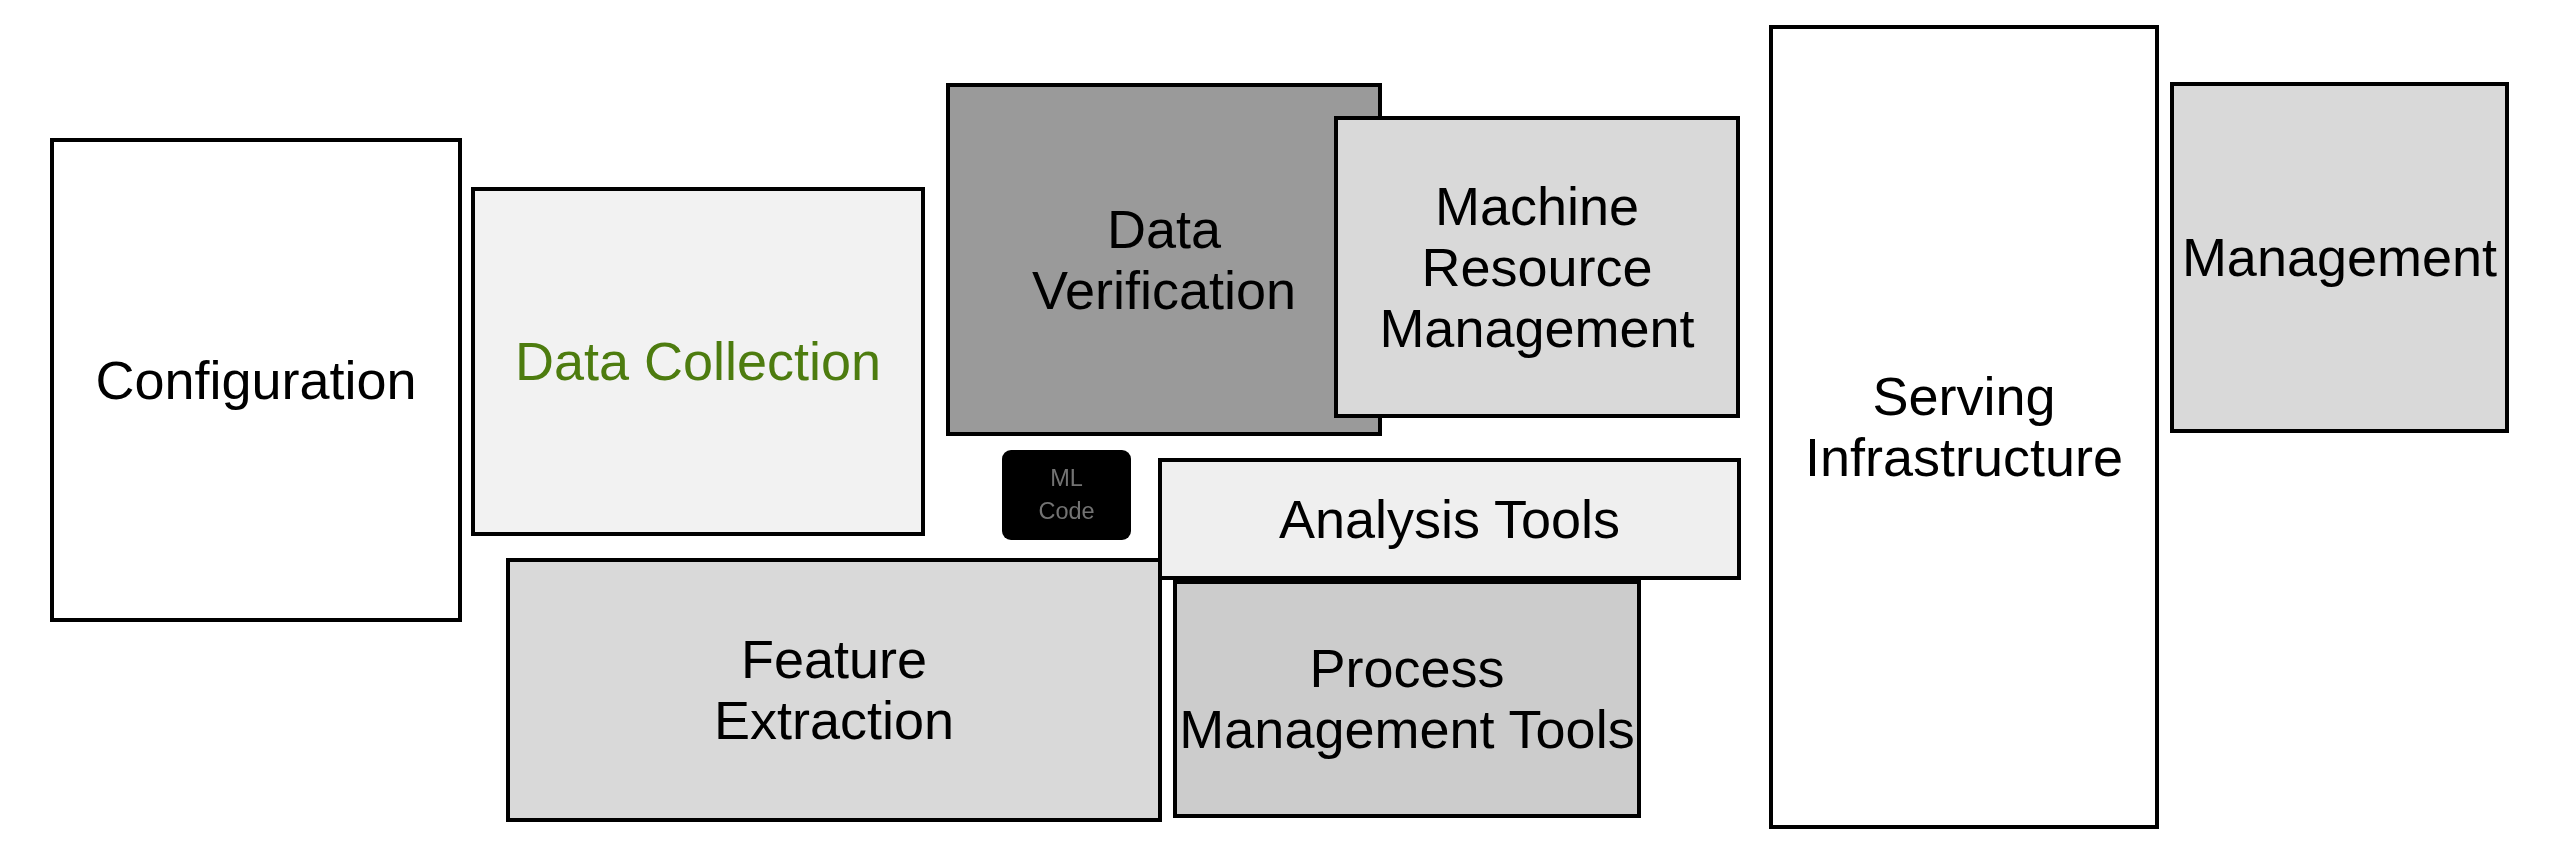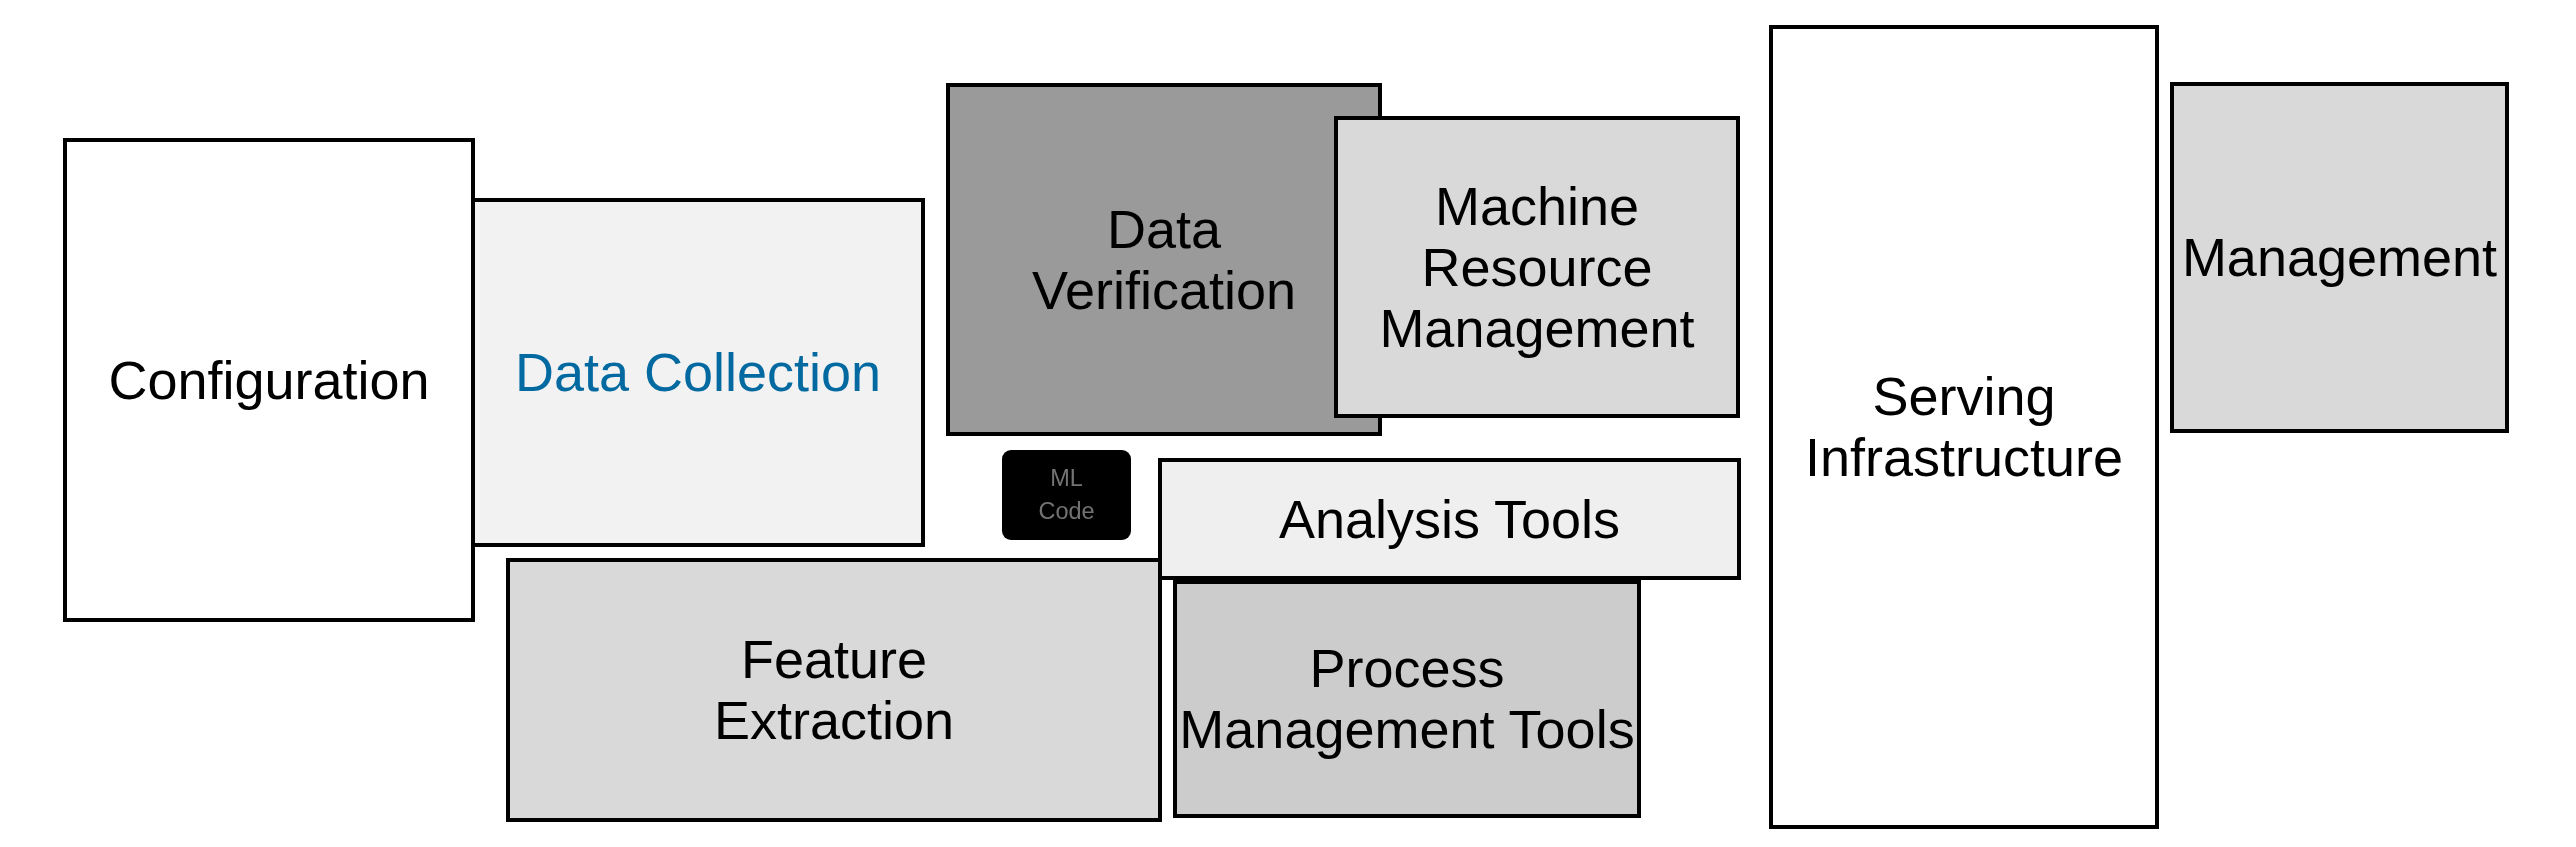--- a/index.html
+++ b/index.html
@@ -50,25 +50,25 @@
   #box-feature-extraction       { left: 506px;  top: 558px; width: 656px; height: 264px; }
   #box-process-management-tools { left: 1173px; top: 580px; width: 468px; height: 238px; align-items: center; }
   #box-serving-infrastructure   { left: 1769px; top: 25px;  width: 390px; height: 804px; }
   #box-monitoring               { left: 2170px; top: 82px;  width: 339px; height: 351px; }
 </style>
 </head>
 <body>
 
 <div id="canvas">
 
-  <div class="box" id="box-configuration" style="background-color: rgb(255, 255, 255); color: rgb(0, 0, 0); margin-left: 13px;">
+  <div class="box" id="box-configuration" style="background-color: rgb(255, 255, 255); color: rgb(0, 0, 0);">
     <span class="label">Configuration</span>
   </div>
 
-  <div class="box" id="box-data-collection" style="background-color: rgb(242, 242, 242); color: #0369a1; margin-top: 11px;">
+  <div class="box" id="box-data-collection" style="background-color: rgb(242, 242, 242); color: #4d7c0f;">
     <span class="label">Data Collection</span>
   </div>
 
   <div class="box" id="box-data-verification" style="background-color: rgb(154, 154, 154); color: rgb(0, 0, 0);">
     <span class="label">Data
 Verification</span>
   </div>
 
   <div class="box" id="box-machine-resource-management" style="background-color: rgb(217, 217, 217); color: rgb(0, 0, 0);">
     <span class="label">Machine

